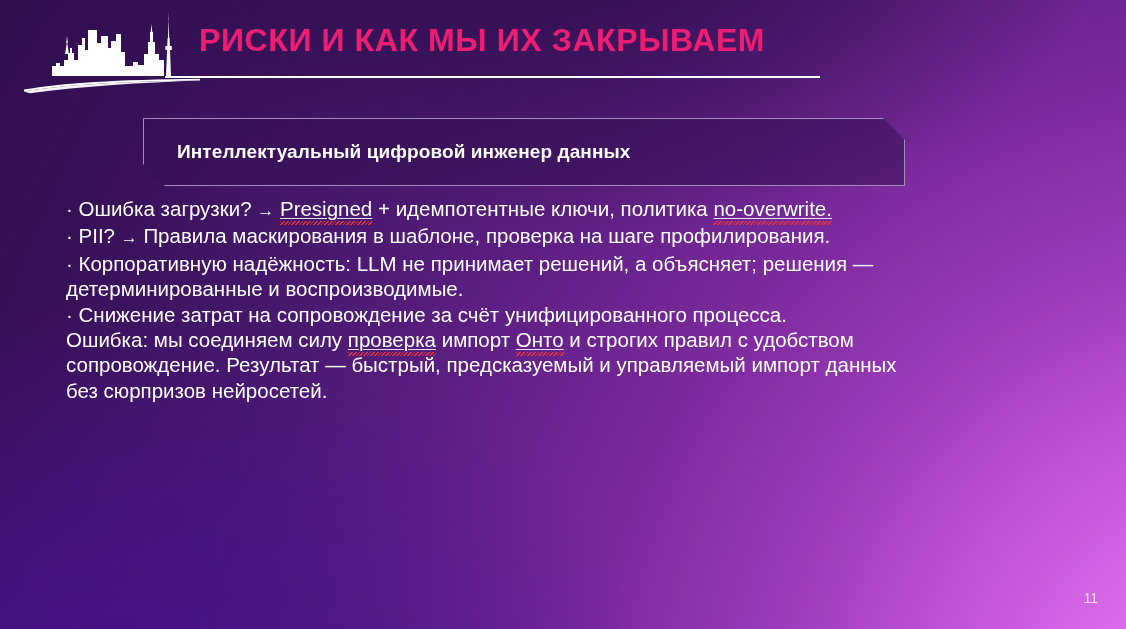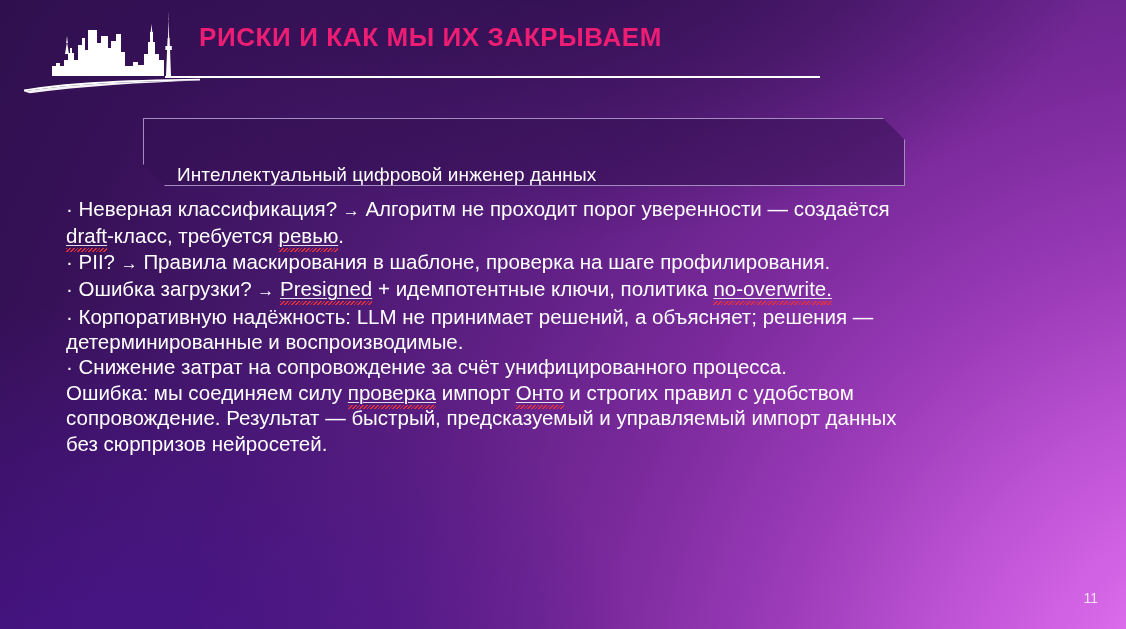--- a/index.html
+++ b/index.html
@@ -43,21 +43,21 @@
     position: absolute;
     left: 22px;
     top: 8px;
     width: 180px;
     height: 86px;
   }
   #slide-title {
     position: absolute;
     left: 199px;
     top: 22px;
-    font-size: 26px;
+    font-size: 32px;
     font-weight: bold;
     letter-spacing: 0.6px;
     color: #ee1d74;
     white-space: nowrap;
   }
   #title-rule {
     position: absolute;
     left: 165px;
     top: 76px;
     width: 655px;
@@ -80,22 +80,23 @@
     display: flex;
     align-items: center;
   }
   #callout-inner {
     position: absolute;
     left: 143px;
     top: 118px;
     width: 762px;
     height: 68px;
     display: flex;
-    align-items: flex-end;
+    align-items: center;
     pointer-events: none;
+    font-weight: bold;
   }
   #callout-text {
     padding-left: 34px;
     font-size: 19px;
     color: #ffffff;
     letter-spacing: 0.1px;
   }
 
   
   #body {
@@ -191,23 +192,22 @@
     <div id="slide-title">РИСКИ И КАК МЫ ИХ ЗАКРЫВАЕМ</div>
     <div id="title-rule"></div>
   </div>
 
   <div id="callout"></div>
   <div id="callout-inner">
     <span id="callout-text">Интеллектуальный цифровой инженер данных</span>
   </div>
 
   <div id="body">
-      <p class="para"><span>·  Неверная классификация? </span><span class="arrow">→</span><span> Алгоритм не проходит порог уверенности — создаётся </span><span class="misspell">draft</span><span>-класс, требуется </span><span class="misspell">ревью</span><span>.</span></p>
+      <p class="para"><span>·  Ошибка загрузки? </span><span class="arrow">→</span><span> </span><span class="misspell">Presigned</span><span> + идемпотентные ключи, политика </span><span class="misspell">no-overwrite.</span></p>
       <p class="para"><span>·  PII? </span><span class="arrow">→</span><span> Правила маскирования в шаблоне, проверка на шаге профилирования.</span></p>
-      <p class="para"><span>·  Ошибка загрузки? </span><span class="arrow">→</span><span> </span><span class="misspell">Presigned</span><span> + идемпотентные ключи, политика </span><span class="misspell">no-overwrite.</span></p>
       <p class="para"><span>·  Корпоративную надёжность: LLM не принимает решений, а объясняет; решения — детерминированные и воспроизводимые.</span></p>
       <p class="para"><span>·  Снижение затрат на сопровождение за счёт унифицированного процесса.</span></p>
       <p class="para"><span>Ошибка: мы соединяем силу </span><span class="misspell">проверка</span><span> импорт </span><span class="misspell">Онто</span><span> и строгих правил с удобством сопровождение. Результат — быстрый, предсказуемый и управляемый импорт данных без сюрпризов нейросетей.</span></p>
     </div>
 
   <div id="page-num">11</div>
 
 </div>
 
 </body></html>

